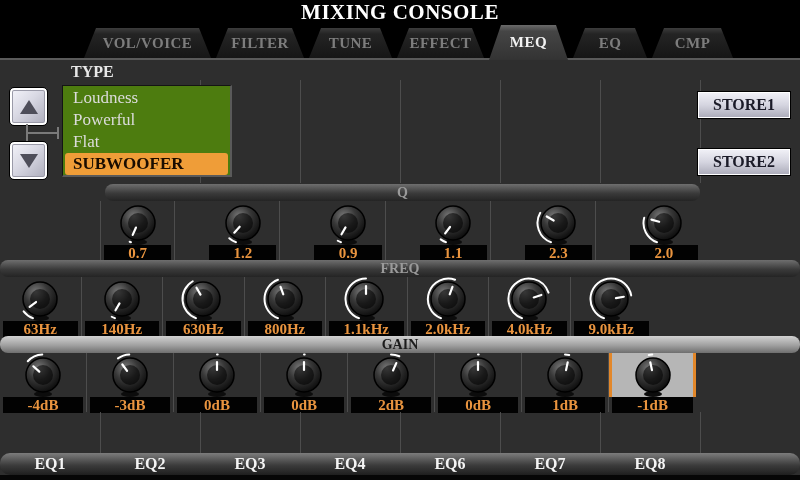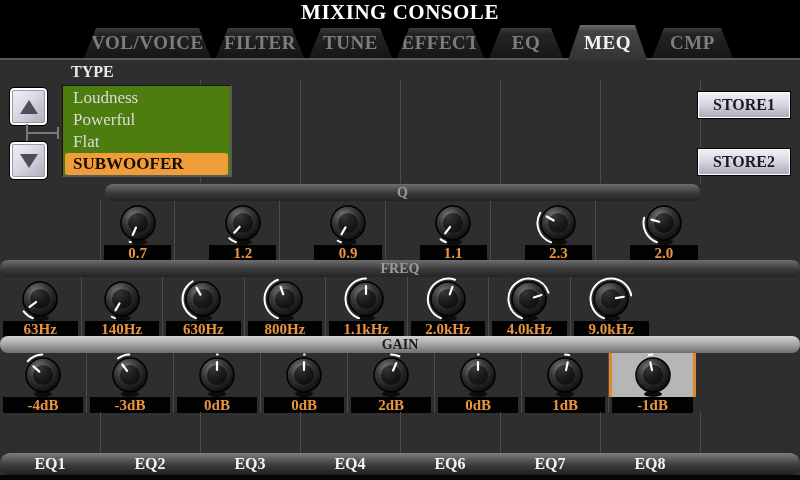--- a/index.html
+++ b/index.html
@@ -9,21 +9,21 @@
     padding-left:24px;
   }
   
   .titlebar{position:absolute;left:0;top:0;width:800px;height:25px;text-align:center;}
   .titlebar .title{color:#fff;font-size:21px;font-weight:bold;line-height:25px;letter-spacing:.5px;}
   .tabs{position:absolute;left:84px;top:25px;height:33px;display:flex;align-items:flex-end;gap:5px;z-index:3;}
   .tab{
     height:30px;display:flex;align-items:center;justify-content:center;
     background:linear-gradient(180deg,#3c3c3c 0%,#242424 20%,#161616 100%);
     clip-path:polygon(12px 0,calc(100% - 12px) 0,100% 100%,0 100%);
-    color:#7d7d7d;font-weight:bold;font-size:19px;letter-spacing:.5px;cursor:pointer;
+    color:#7d7d7d;font-weight:bold;font-size:15px;letter-spacing:.5px;cursor:pointer;
   }
   .tab.active{
     height:35px;margin-bottom:-2px;
     background:linear-gradient(180deg,#6a6a6a 0%,#454545 18%,#333 100%);
     color:#f2f2f2;
   }
   
   .panel{
     position:absolute;left:0;top:58px;width:800px;height:422px;
     background:#2e2e2e;border-top:2px solid #5a5a5a;box-sizing:border-box;
@@ -103,25 +103,25 @@
       </div>
       <div class="tab" style="width: 88px;">
         <span>FILTER</span>
       </div>
       <div class="tab" style="width: 83px;">
         <span>TUNE</span>
       </div>
       <div class="tab" style="width: 87px;">
         <span>EFFECT</span>
       </div>
+      <div class="tab active" style="width: 79px;">
+        <span>MEQ</span>
+      </div>
       <div class="tab" style="width: 74px;">
         <span>EQ</span>
-      </div>
-      <div class="tab active" style="width: 79px;">
-        <span>MEQ</span>
       </div>
       <div class="tab" style="width: 81px;">
         <span>CMP</span>
       </div>
     </div>
 
   <div class="panel">
 
     <div id="upper-divs">
         <div class="vdiv" style="left: 200px; top: 20px; height: 103px;"></div>

